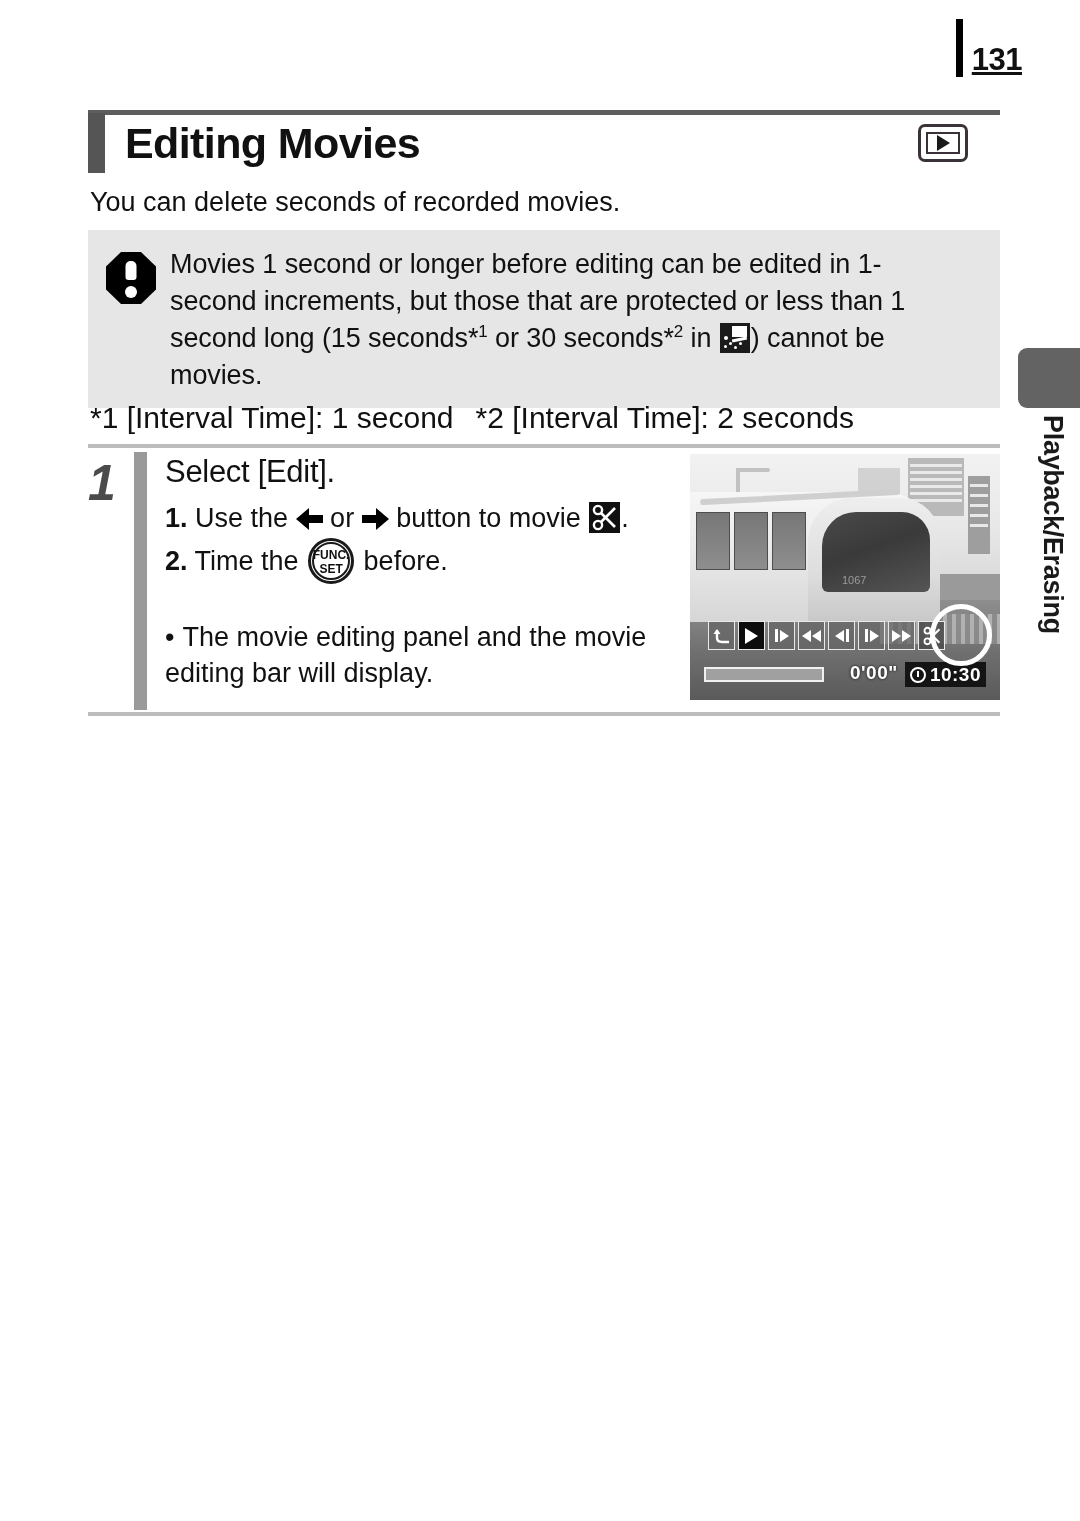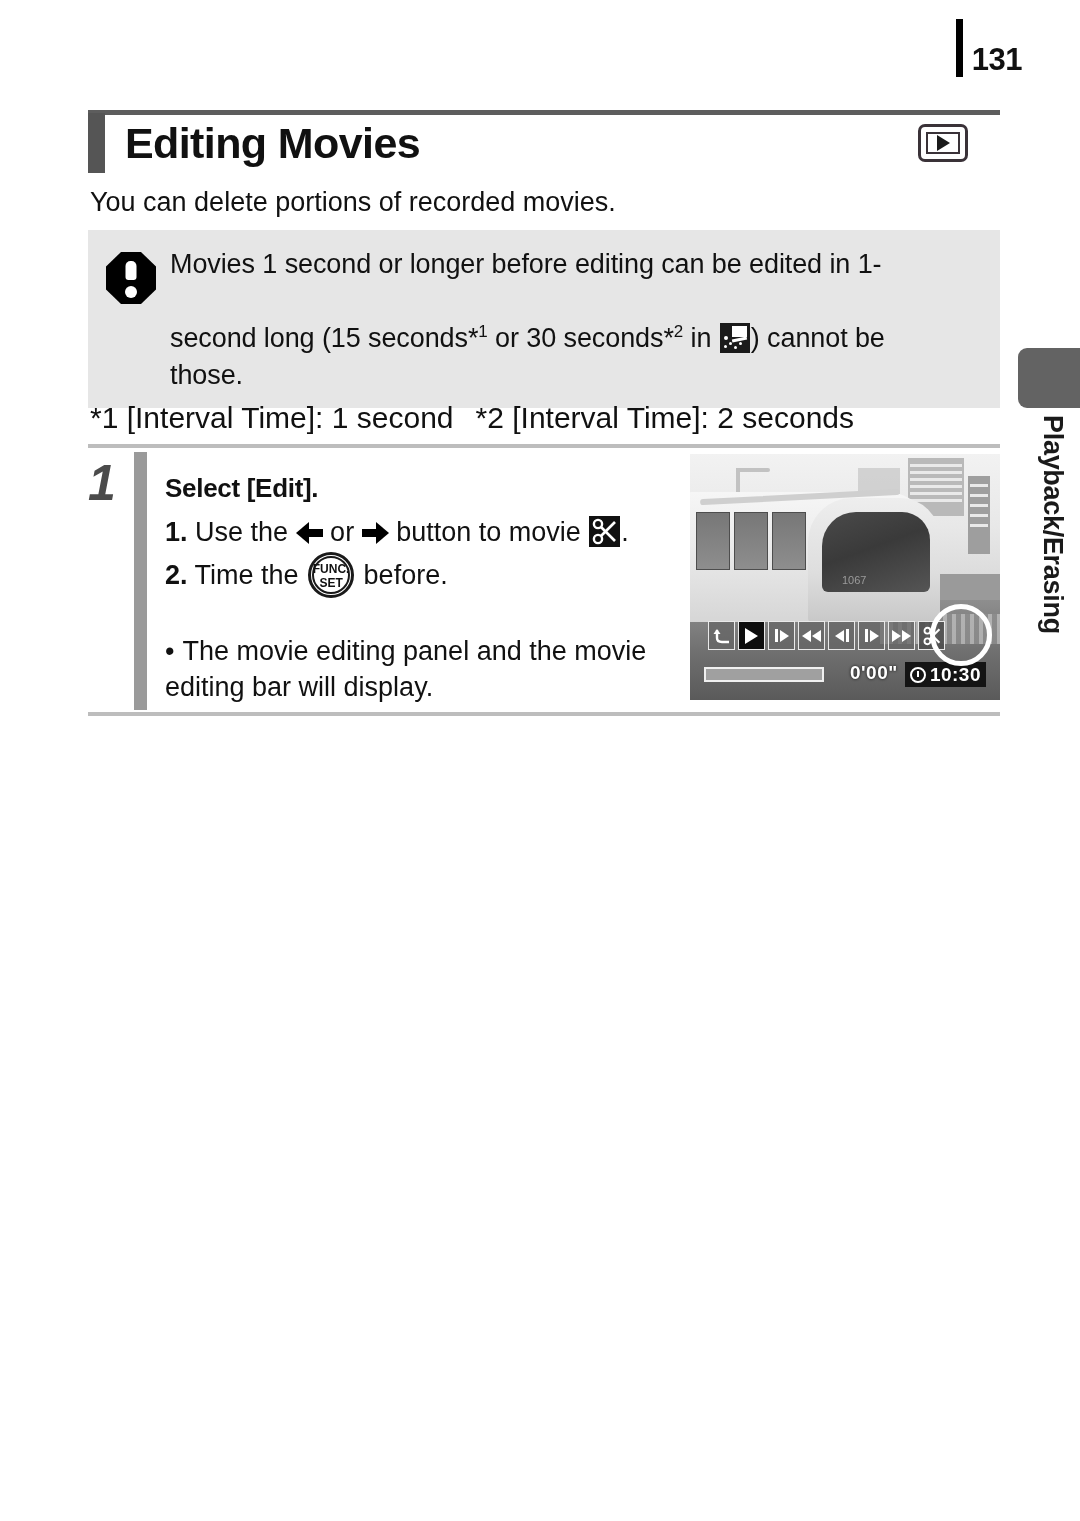--- a/index.html
+++ b/index.html
@@ -17,20 +17,21 @@
   }
 
   
   .page-header {
     position: absolute;
     top: 18px;
     right: 58px;
     display: flex;
     align-items: center;
     height: 60px;
+    text-decoration: underline;
   }
   .page-rule {
     width: 7px;
     height: 58px;
     background: #000000;
     margin-right: 9px;
   }
   .page-number {
     font-size: 31px;
     font-weight: 700;
@@ -251,26 +252,25 @@
     flex: 0 0 auto;
     background: #9a9a9a;
     margin-right: 18px;
   }
   .step-body {
     flex: 1 1 auto;
     position: relative;
     padding-top: 2px;
   }
   .step-title {
-    font-size: 26px;
-    font-weight: 700;
+    font-size: 31px;
+    font-weight: 400;
     letter-spacing: -0.3px;
     line-height: 1.15;
     margin-bottom: 8px;
-    margin-top: 20px;
   }
   .substep {
     font-size: 27px;
     line-height: 1.5;
     white-space: nowrap;
   }
   .substep .num { font-weight: 700; }
   .bullet {
     font-size: 27px;
     line-height: 1.32;
@@ -598,31 +598,31 @@
 <div class="title-row">
   <div class="title-tab"></div>
   <div class="title-text">Editing Movies</div>
   <div class="playback-badge">
     <div class="inner">
       <div class="tri-right"></div>
     </div>
   </div>
 </div>
 
-<div class="intro">You can delete portions of recorded movies.</div>
+<div class="intro">You can delete seconds of recorded movies.</div>
 
 <div class="caution">
   <div class="caution-icon">
     <div class="octagon"></div>
   </div>
   <div class="caution-text">
     <span>Movies 1 second or longer before editing can be edited in 1-</span><br>
-    <br>
+    <span>second increments, but those that are protected or less than 1</span><br>
     <span>second long (15 seconds*</span><sup class="fn">1</sup><span> or 30 seconds*</span><sup class="fn">2</sup><span> in </span><span class="icon-timelapse"><span class="screen"></span><span class="bar"></span><span class="d" style="left:4px;top:13px;width:4px;height:4px;"></span><span class="d" style="left:9px;top:19px;width:3px;height:3px;"></span><span class="d" style="left:4px;top:22px;width:3px;height:3px;"></span><span class="d" style="left:14px;top:23px;width:3px;height:3px;"></span><span class="d" style="left:19px;top:19px;width:3px;height:3px;"></span></span><span>) cannot be</span><br>
-    <span>those.</span>
+    <span>movies.</span>
   </div>
 </div>
 
 <div class="footnotes">
   <span>*1 [Interval Time]: 1 second</span><span class="gap"></span><span>*2 [Interval Time]: 2 seconds</span>
 </div>
 
 <div class="rule-top"></div>
 <div class="rule-bottom"></div>
 

